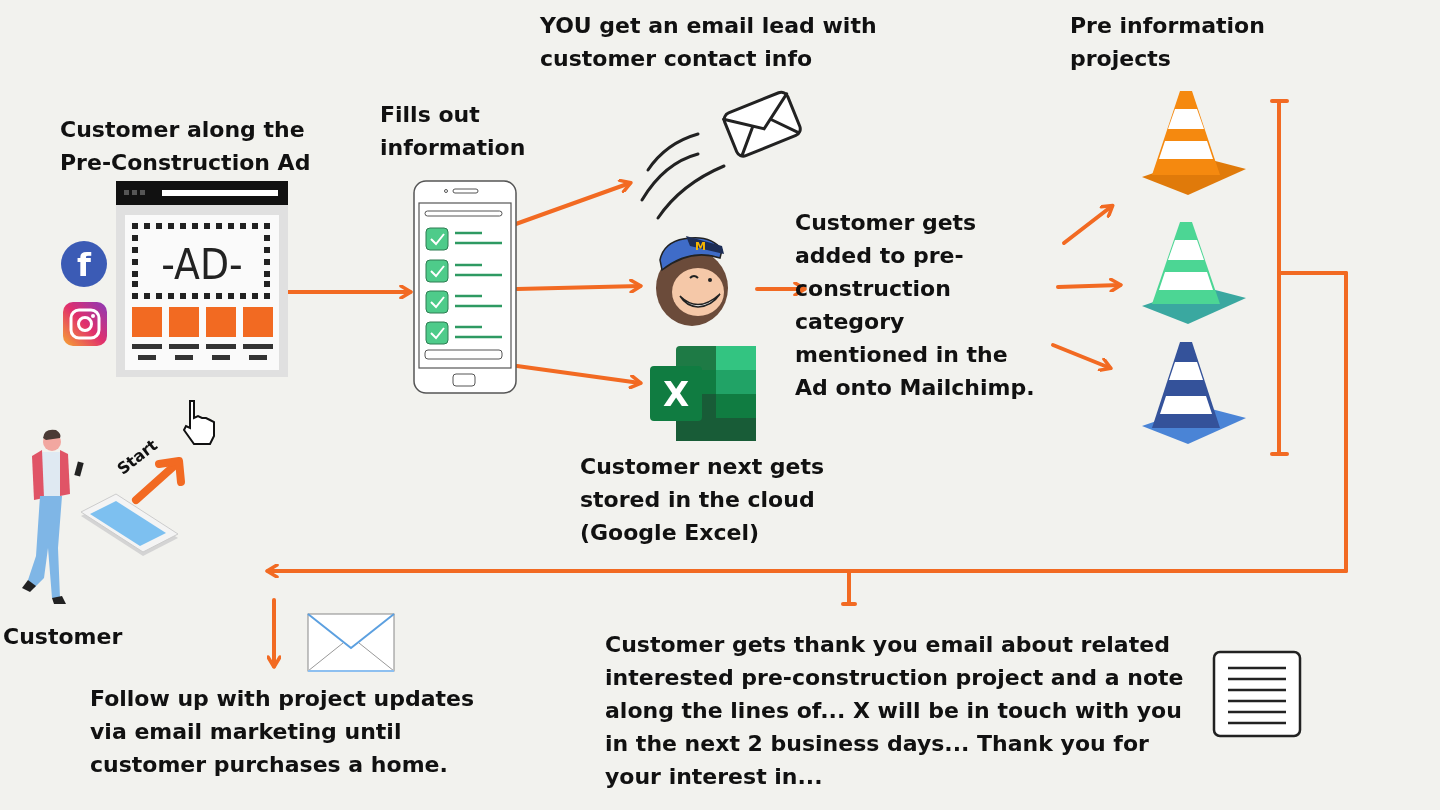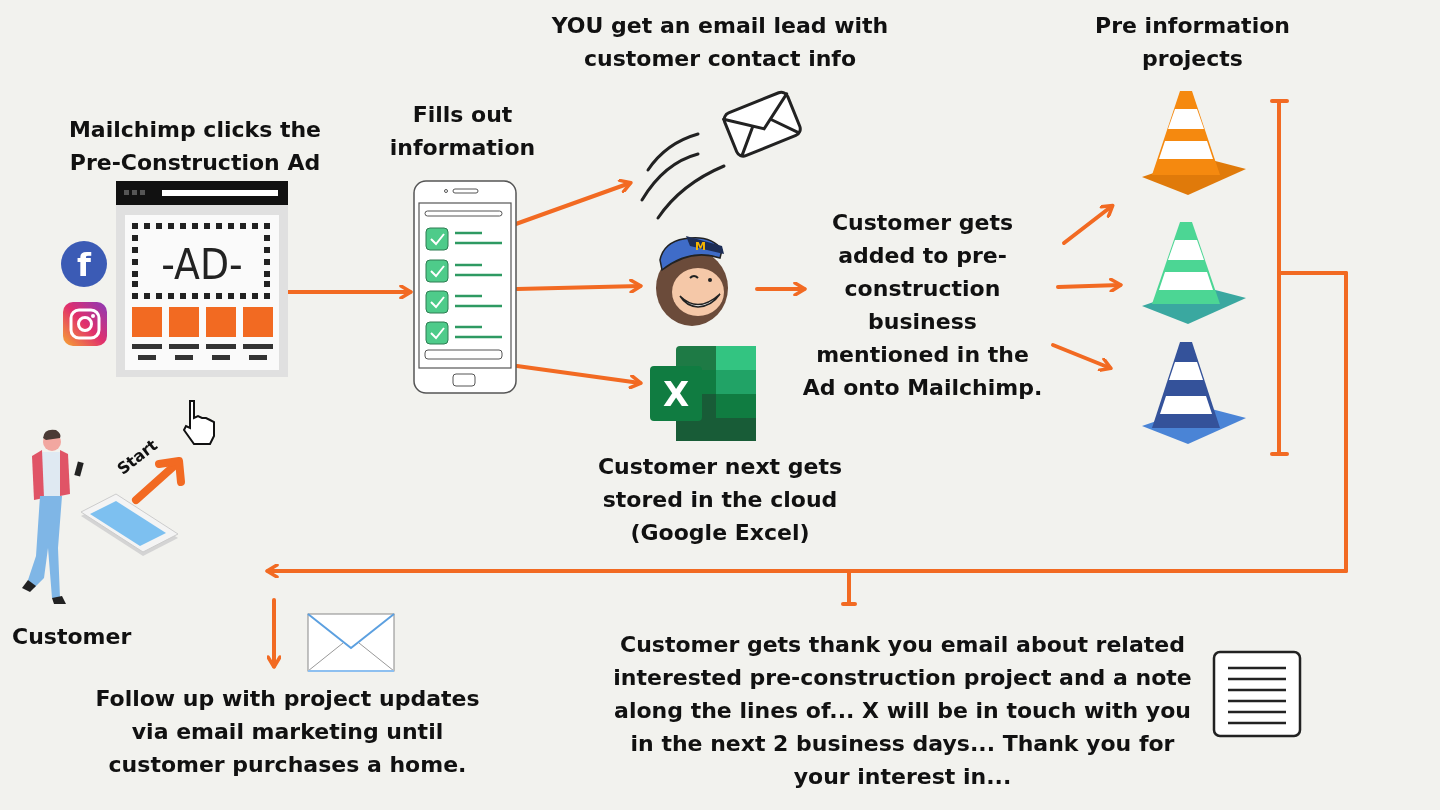--- a/index.html
+++ b/index.html
@@ -1,18 +1,18 @@
 <!DOCTYPE html>
 <html><head>
 <meta charset="utf-8">
 <style>
   html, body { margin:0; padding:0; }
   body { width:1440px; height:810px; background:#f2f2ee; position:relative; overflow:hidden;
          font-family:"DejaVu Sans", sans-serif; color:#111; }
-  .lbl { position:absolute; font-weight:bold; font-size:22px; line-height:33px; text-align:center; white-space:pre-line; }
+  .lbl { position:absolute; font-weight:bold; font-size:22px; line-height:33px; white-space:pre-line; }
   .abs { position:absolute; }
   svg.layer { position:absolute; left:0; top:0; }
 </style>
 </head>
 <body>
 
 <svg class="layer" width="1440" height="810">
   <defs>
     <marker id="ah" markerWidth="14" markerHeight="14" refX="11" refY="7" orient="auto" markerUnits="userSpaceOnUse">
       <path d="M2,1 L12,7 L2,13" fill="none" stroke="#f26a22" stroke-width="3.5" stroke-linecap="round" stroke-linejoin="round"></path>
@@ -40,21 +40,21 @@
 
     <line x1="1346" y1="571" x2="268" y2="571" marker-end="url(#ah)"></line>
 
     <line x1="849" y1="573" x2="849" y2="604"></line>
     <line x1="843" y1="604" x2="855" y2="604"></line>
 
     <line x1="274" y1="600" x2="274" y2="666" marker-end="url(#ah)"></line>
   </g>
 </svg>
 
-<div class="lbl" style="left:60px; top:113px; width:270px;">Mailchimp clicks the
+<div class="lbl" style="left:60px; top:113px; width:270px;">Customer along the
 Pre-Construction Ad</div>
 
 <div class="abs" style="left:60px; top:240px;">
   <svg width="48" height="48">
       <circle cx="24" cy="24" r="23" fill="#3b5bb5"></circle>
       <text x="24" y="36" text-anchor="middle" font-family="DejaVu Sans, sans-serif" font-weight="bold" font-size="32" fill="#fff">f</text>
     </svg>
 </div>
 <div class="abs" style="left:63px; top:302px;">
   <svg width="44" height="44">
@@ -160,21 +160,21 @@
     <path d="M29,10 Q30,0 42,2 Q48,6 46,10 L32,12 Z" fill="#4a3a35"></path>
     <rect x="26" y="24" width="22" height="45" fill="#dfe9f2"></rect>
     <path d="M18,28 L28,22 L30,70 L20,72 Z" fill="#e05466"></path>
     <path d="M46,22 L54,26 L56,66 L46,68 Z" fill="#e05466"></path>
     <path d="M26,68 L48,68 L44,120 L46,170 L38,170 L34,120 L30,150 L20,160 L14,152 L22,128 Z" fill="#7fb6e6"></path>
     <path d="M14,152 L22,158 L16,164 L8,160 Z" fill="#222"></path>
     <path d="M38,170 L48,168 L52,176 L40,176 Z" fill="#222"></path>
     <rect x="62" y="34" width="6" height="14" fill="#222" transform="rotate(15 65 41)"></rect>
   </svg>
 </div>
-<div class="lbl" style="left:0px; top:620px; width:124px; text-align:left; padding-left:12px;">Customer</div>
+<div class="lbl" style="left:0px; top:620px; width:124px; text-align:left; padding-left:3px;">Customer</div>
 
 <div class="lbl" style="left:380px; top:98px; width:165px;">Fills out
 information</div>
 <div class="abs" style="left:413px; top:180px;">
   <svg width="104" height="214">
     <rect x="1" y="1" width="102" height="212" rx="12" fill="#fff" stroke="#555" stroke-width="1.5"></rect>
     <circle cx="33" cy="11" r="1.5" fill="none" stroke="#555"></circle>
     <rect x="40" y="9" width="25" height="4" rx="2" fill="none" stroke="#555"></rect>
     <rect x="6" y="23" width="92" height="165" fill="#fff" stroke="#555" stroke-width="1.2"></rect>
     <rect x="12" y="31" width="77" height="5" rx="2.5" fill="none" stroke="#555"></rect>
@@ -251,21 +251,21 @@
     <text x="26" y="60" text-anchor="middle" font-family="DejaVu Sans, sans-serif" font-weight="bold" font-size="34" fill="#fff">X</text>
   </svg>
 </div>
 <div class="lbl" style="left:580px; top:450px; width:280px;">Customer next gets
 stored in the cloud
 (Google Excel)</div>
 
 <div class="lbl" style="left:795px; top:206px; width:255px;">Customer gets
 added to pre-
 construction
-business
+category
 mentioned in the
 Ad onto Mailchimp.</div>
 
 <div class="lbl" style="left:1070px; top:9px; width:245px;">Pre information
 projects</div>
 
 <div class="abs" style="left:1142px; top:89px;">
   <svg width="106" height="106">
     <polygon points="0,88 58,68 104,80 46,106" fill="#e07a0a"></polygon>
     <polygon points="38,2 50,2 78,86 10,86" fill="#f5890f"></polygon>

